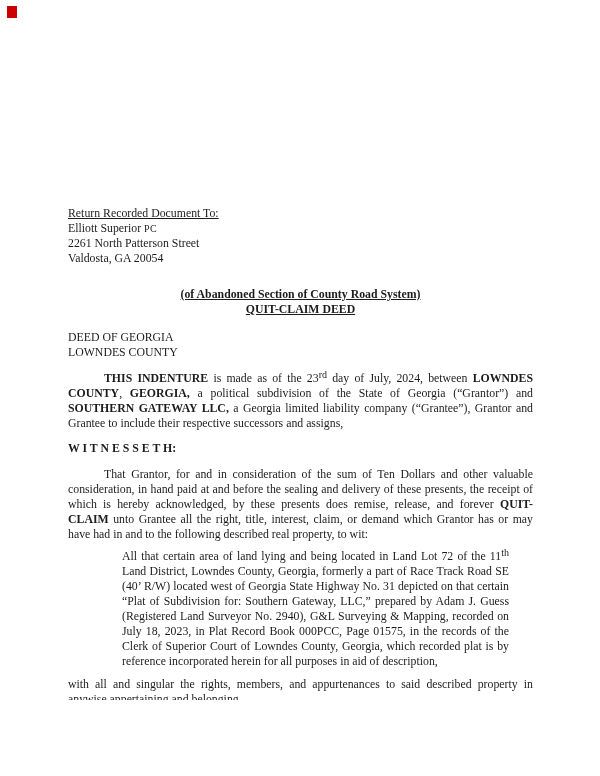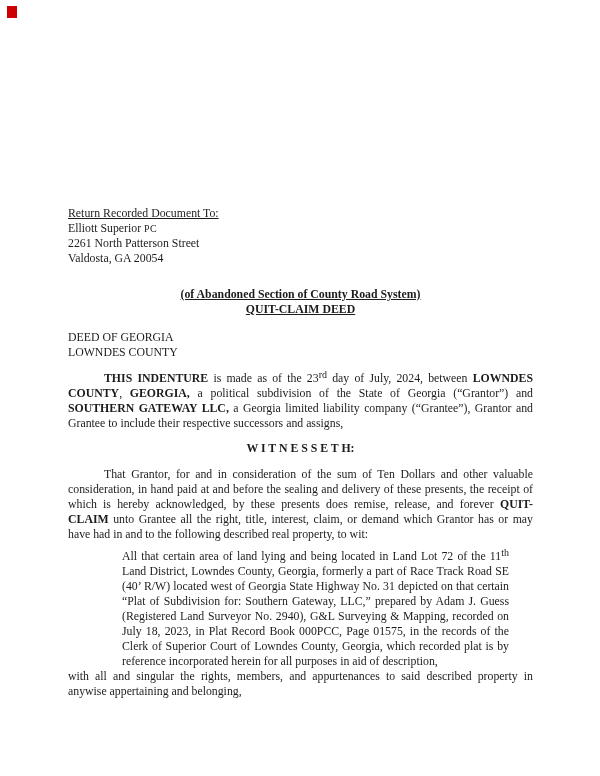--- a/index.html
+++ b/index.html
@@ -37,30 +37,30 @@
   }
   .title-block div { text-decoration: underline; }
   .state-block { margin-top: 13px; }
   .para {
     margin-top: 11px;
     text-align: justify;
     text-indent: 36px;
   }
   .witnesseth {
     margin-top: 10px;
-    text-align: center;
     font-weight: bold;
   }
   .legal {
     margin-top: 7px;
     margin-left: 54px;
     margin-right: 24px;
     text-align: justify;
   }
   .closing {
+    margin-top: 8px;
     text-align: justify;
   }
   .page-number {
     position: absolute;
     top: 712px;
     left: 0;
     width: 600px;
     text-align: center;
     font-size: 11.8px;
   }

